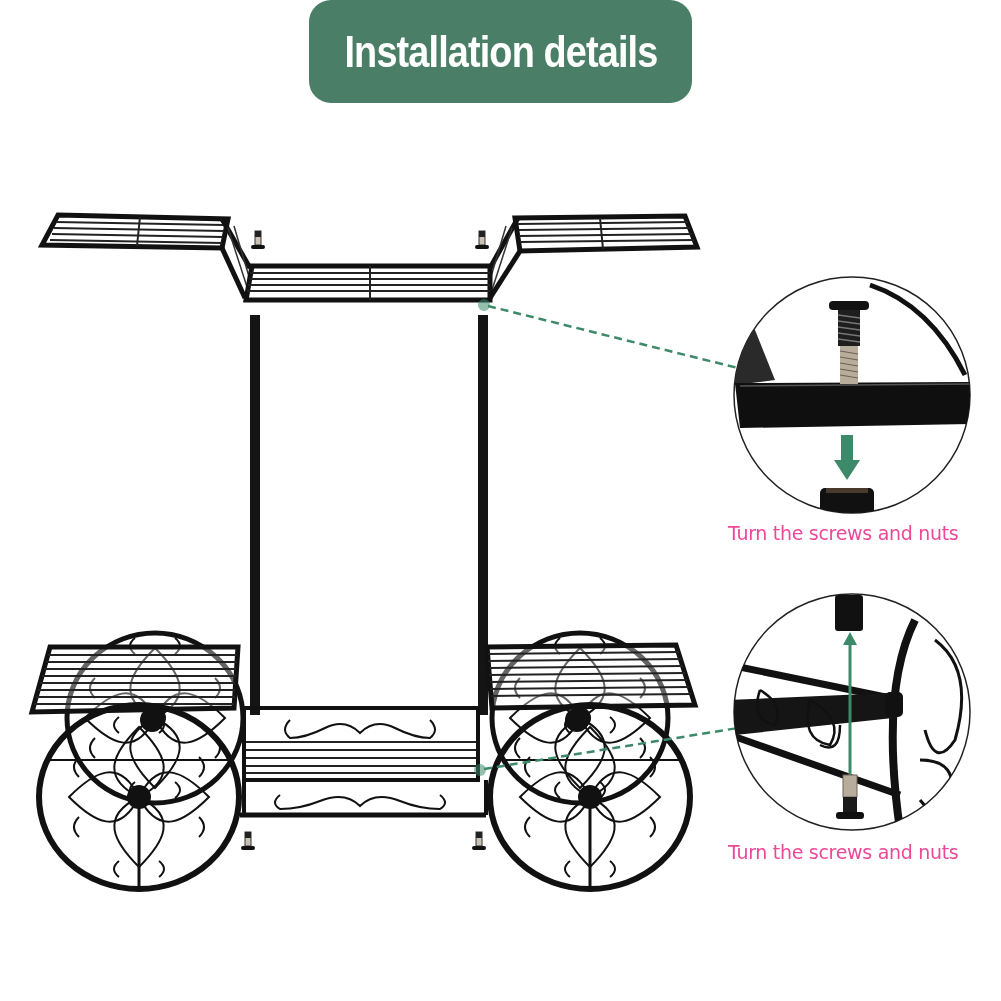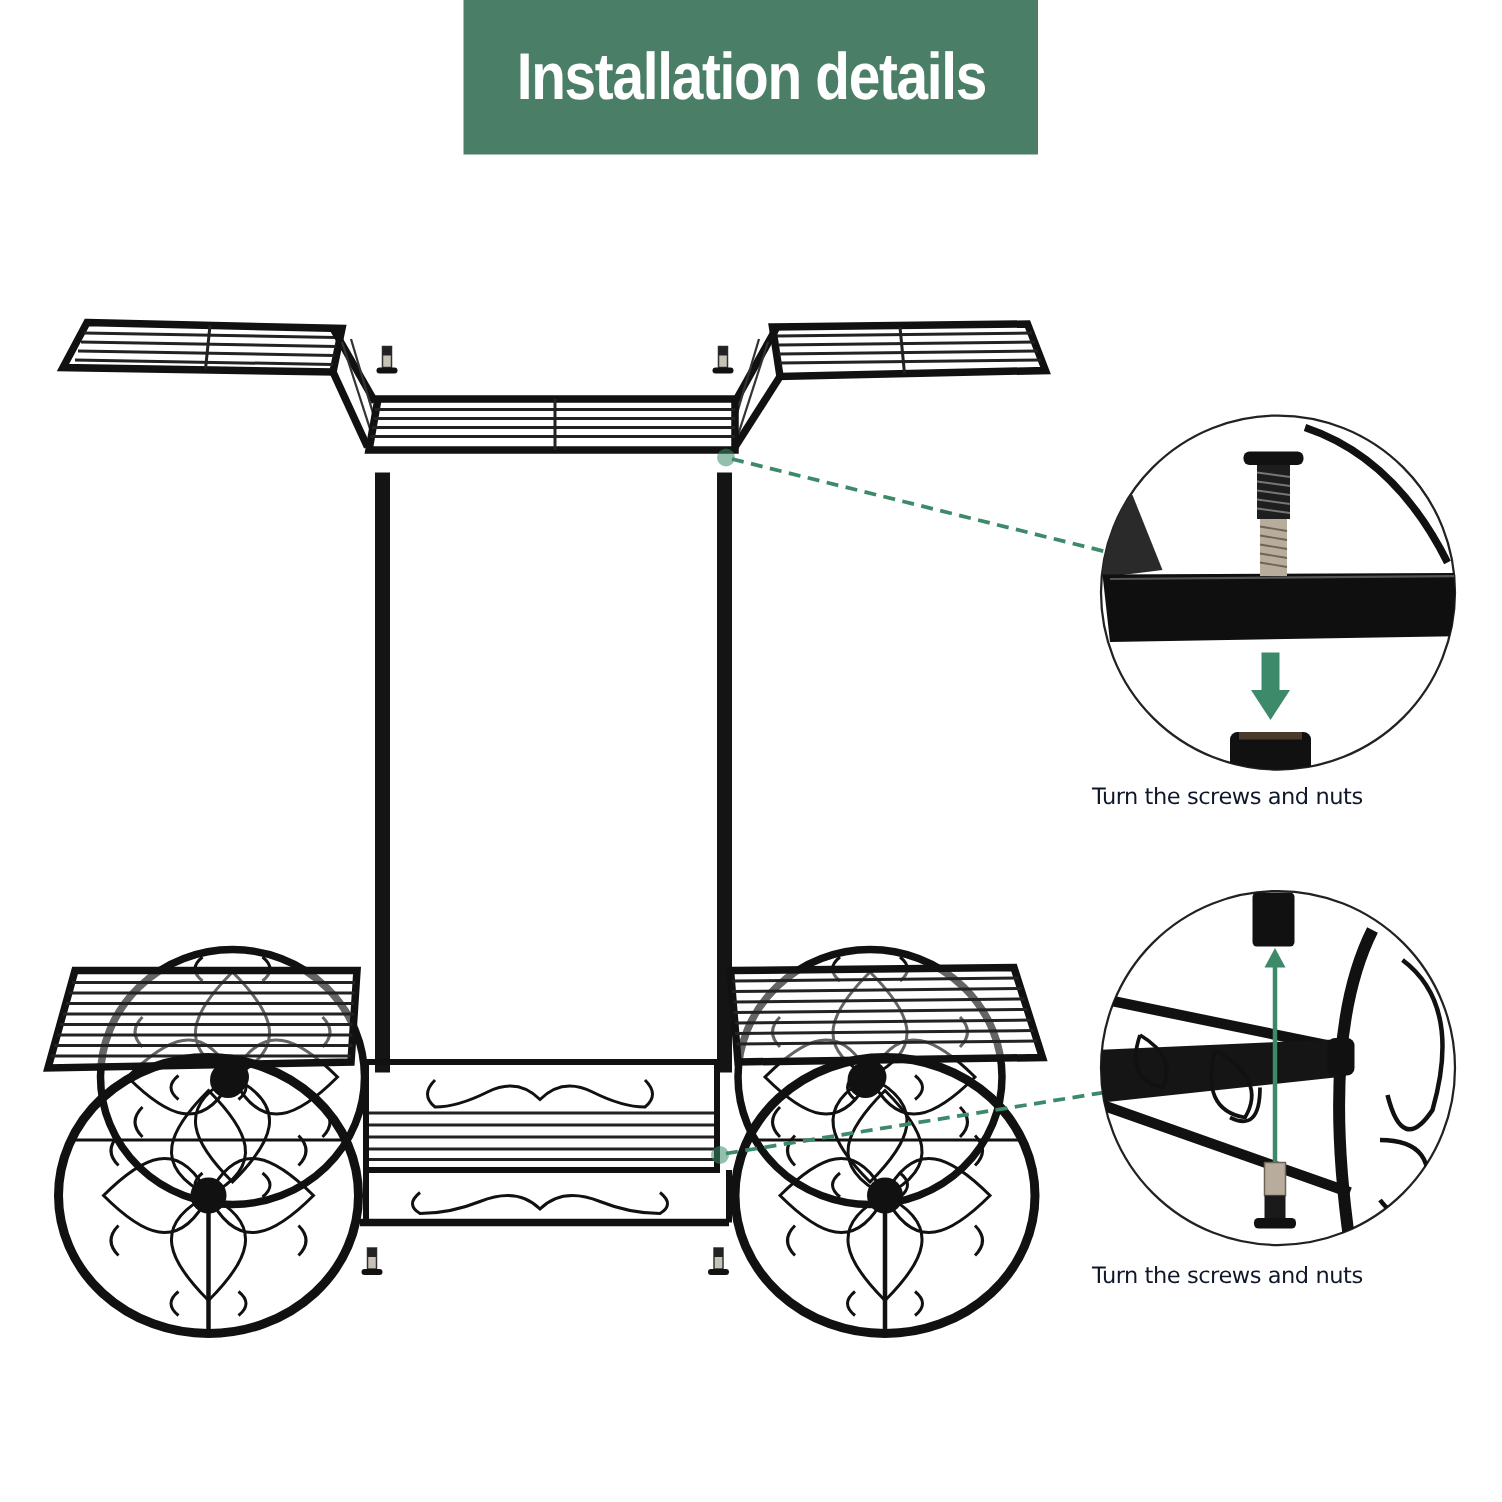--- a/index.html
+++ b/index.html
@@ -1,23 +1,23 @@
 <!DOCTYPE html>
 <html><head>
   <meta charset="utf-8">
   <style>
     html, body { margin: 0; padding: 0; background: #ffffff; }
     body { width: 1001px; height: 1001px; position: relative; overflow: hidden;
            font-family: "DejaVu Sans", "Liberation Sans", sans-serif; }
     .banner { position: absolute; left: 309px; top: 0; width: 383px; height: 103px;
-              background: #4a7e66; display: flex; align-items: center; justify-content: center; }
+              background: #4a7e66; display: flex; align-items: center; justify-content: center; border-radius: 22px; }
     .banner-title { color: #ffffff; font-family: "Liberation Sans", sans-serif; font-weight: bold;
                     font-size: 44px; letter-spacing: -1px; transform: scaleX(0.86); white-space: nowrap; }
     .scene { position: absolute; left: 0; top: 0; width: 1001px; height: 1001px; }
-    .caption { position: absolute; font-family: "DejaVu Sans", sans-serif; font-size: 15px; color: #0f172a;
+    .caption { position: absolute; font-family: "DejaVu Sans", sans-serif; font-size: 19px; color: #ec4899;
                white-space: nowrap; letter-spacing: -0.3px; }
     .caption-1 { left: 728px; top: 522px; }
     .caption-2 { left: 728px; top: 841px; }
   </style>
 </head>
 <body>
 
 <div class="banner">
   <span class="banner-title">Installation details</span>
 </div>

